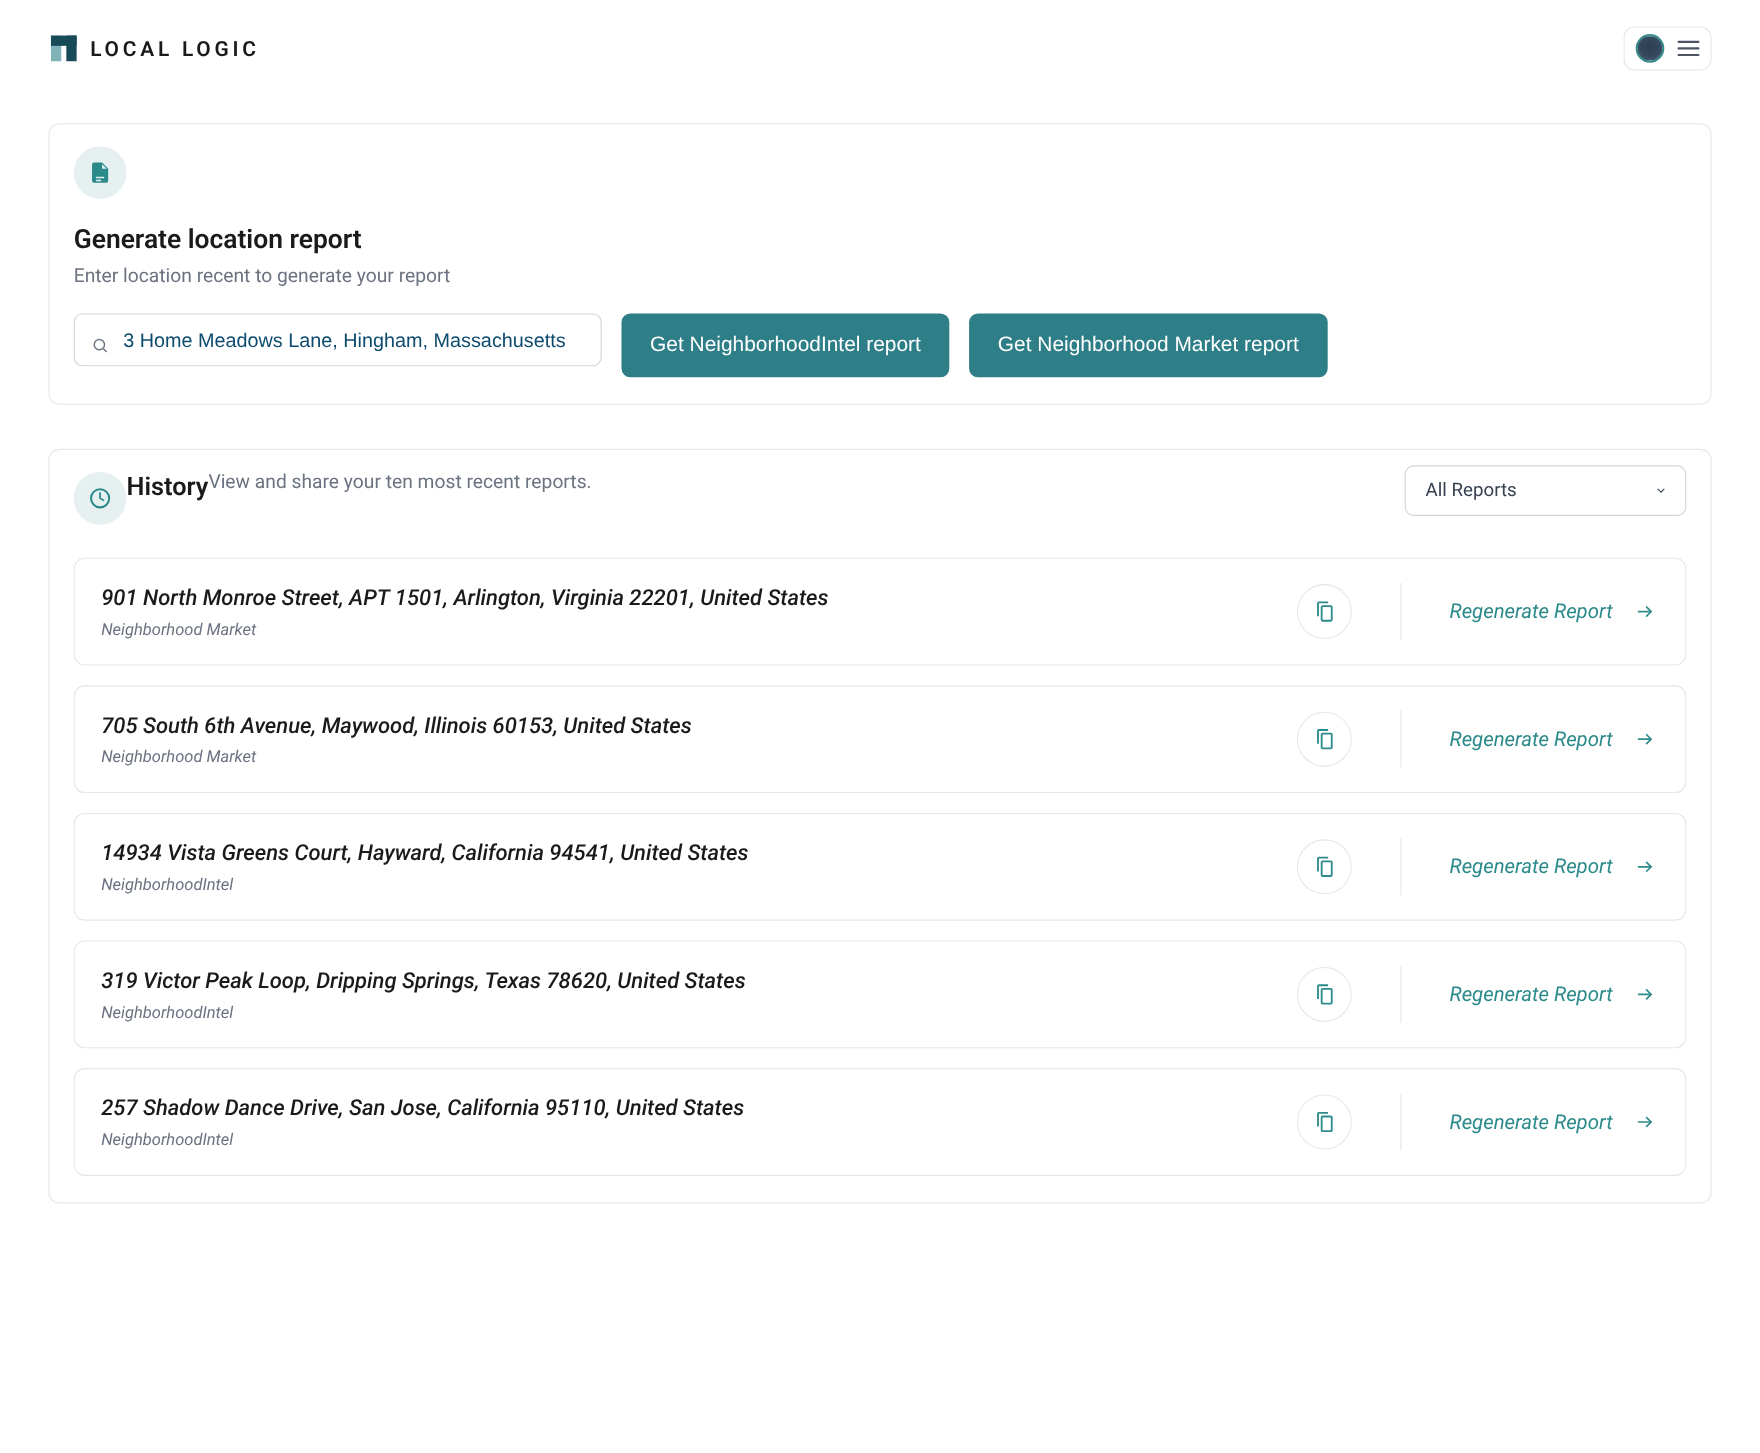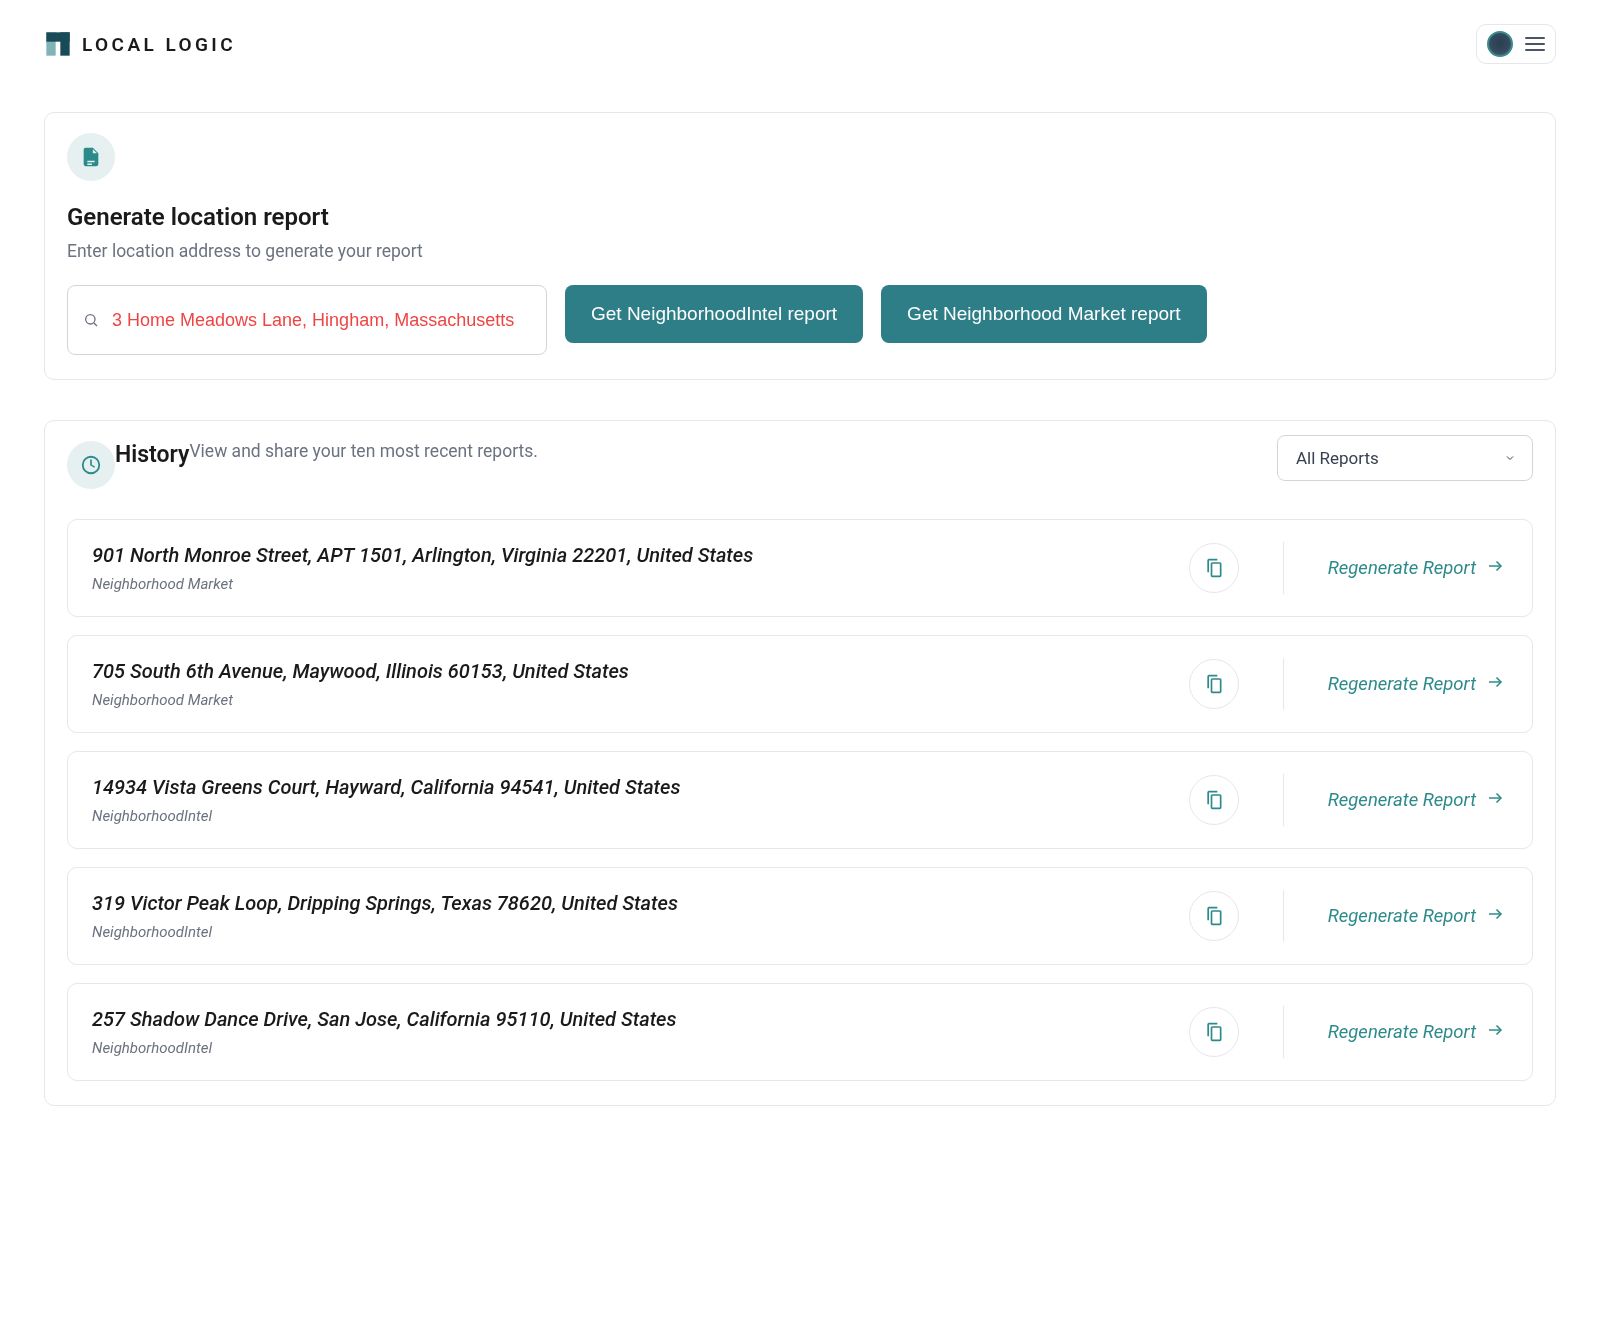--- a/index.html
+++ b/index.html
@@ -111,26 +111,26 @@
       top: 50%;
       transform: translateY(-50%);
       width: 16px;
       height: 16px;
       fill: none;
       stroke: #6b7280;
       stroke-width: 2;
     }
     .search-input {
       width: 100%;
-      height: 70px;
+      height: 48px;
       border: 1px solid #d1d5db;
       border-radius: 8px;
       padding: 0 16px 0 44px;
       font-size: 18px;
-      color: #ef4444;
+      color: #0c4a6e;
       outline: none;
     }
     .search-input::placeholder {
       color: #6b7280;
     }
     .btn {
       height: 58px;
       padding: 0 26px;
       background: #2e7e87;
       color: #fff;
@@ -231,22 +231,22 @@
       fill: #2d8a8a;
     }
     .divider {
       width: 1px;
       height: 52px;
       background: #e5e7eb;
       margin-left: 24px;
     }
     .regen-link {
       display: flex;
-      align-items: flex-start;
-      gap: 10px;
+      align-items: center;
+      gap: 20px;
       color: #2d8a8a;
       font-size: 18.5px;
       cursor: pointer;
       padding-left: 24px;
       padding-right: 4px;
     }
     .regen-link svg {
       width: 18px;
       height: 18px;
       fill: none;
@@ -278,21 +278,21 @@
   </div>
 </div>
 
 <div class="card">
   <div class="circle-icon">
     <svg viewBox="0 0 24 24">
         <path d="M14 2H6a2 2 0 0 0-2 2v16a2 2 0 0 0 2 2h12a2 2 0 0 0 2-2V8l-6-6zM14 3.5L18.5 8H14V3.5zM8 16h8v1.6H8V16zm0 3h5v1.6H8V19z"></path>
       </svg>
   </div>
   <h2>Generate location report</h2>
-  <div class="subtitle">Enter location address to generate your report</div>
+  <div class="subtitle">Enter location recent to generate your report</div>
   <div class="generate-controls">
     <div class="search-wrap">
       <svg viewBox="0 0 24 24">
           <circle cx="11" cy="11" r="7"></circle>
           <line x1="21" y1="21" x2="16.5" y2="16.5"></line>
         </svg>
       <input type="text" class="search-input" value="3 Home Meadows Lane, Hingham, Massachusetts" style="">
     </div>
     <button class="btn">Get NeighborhoodIntel report</button>
     <button class="btn">Get Neighborhood Market report</button>

